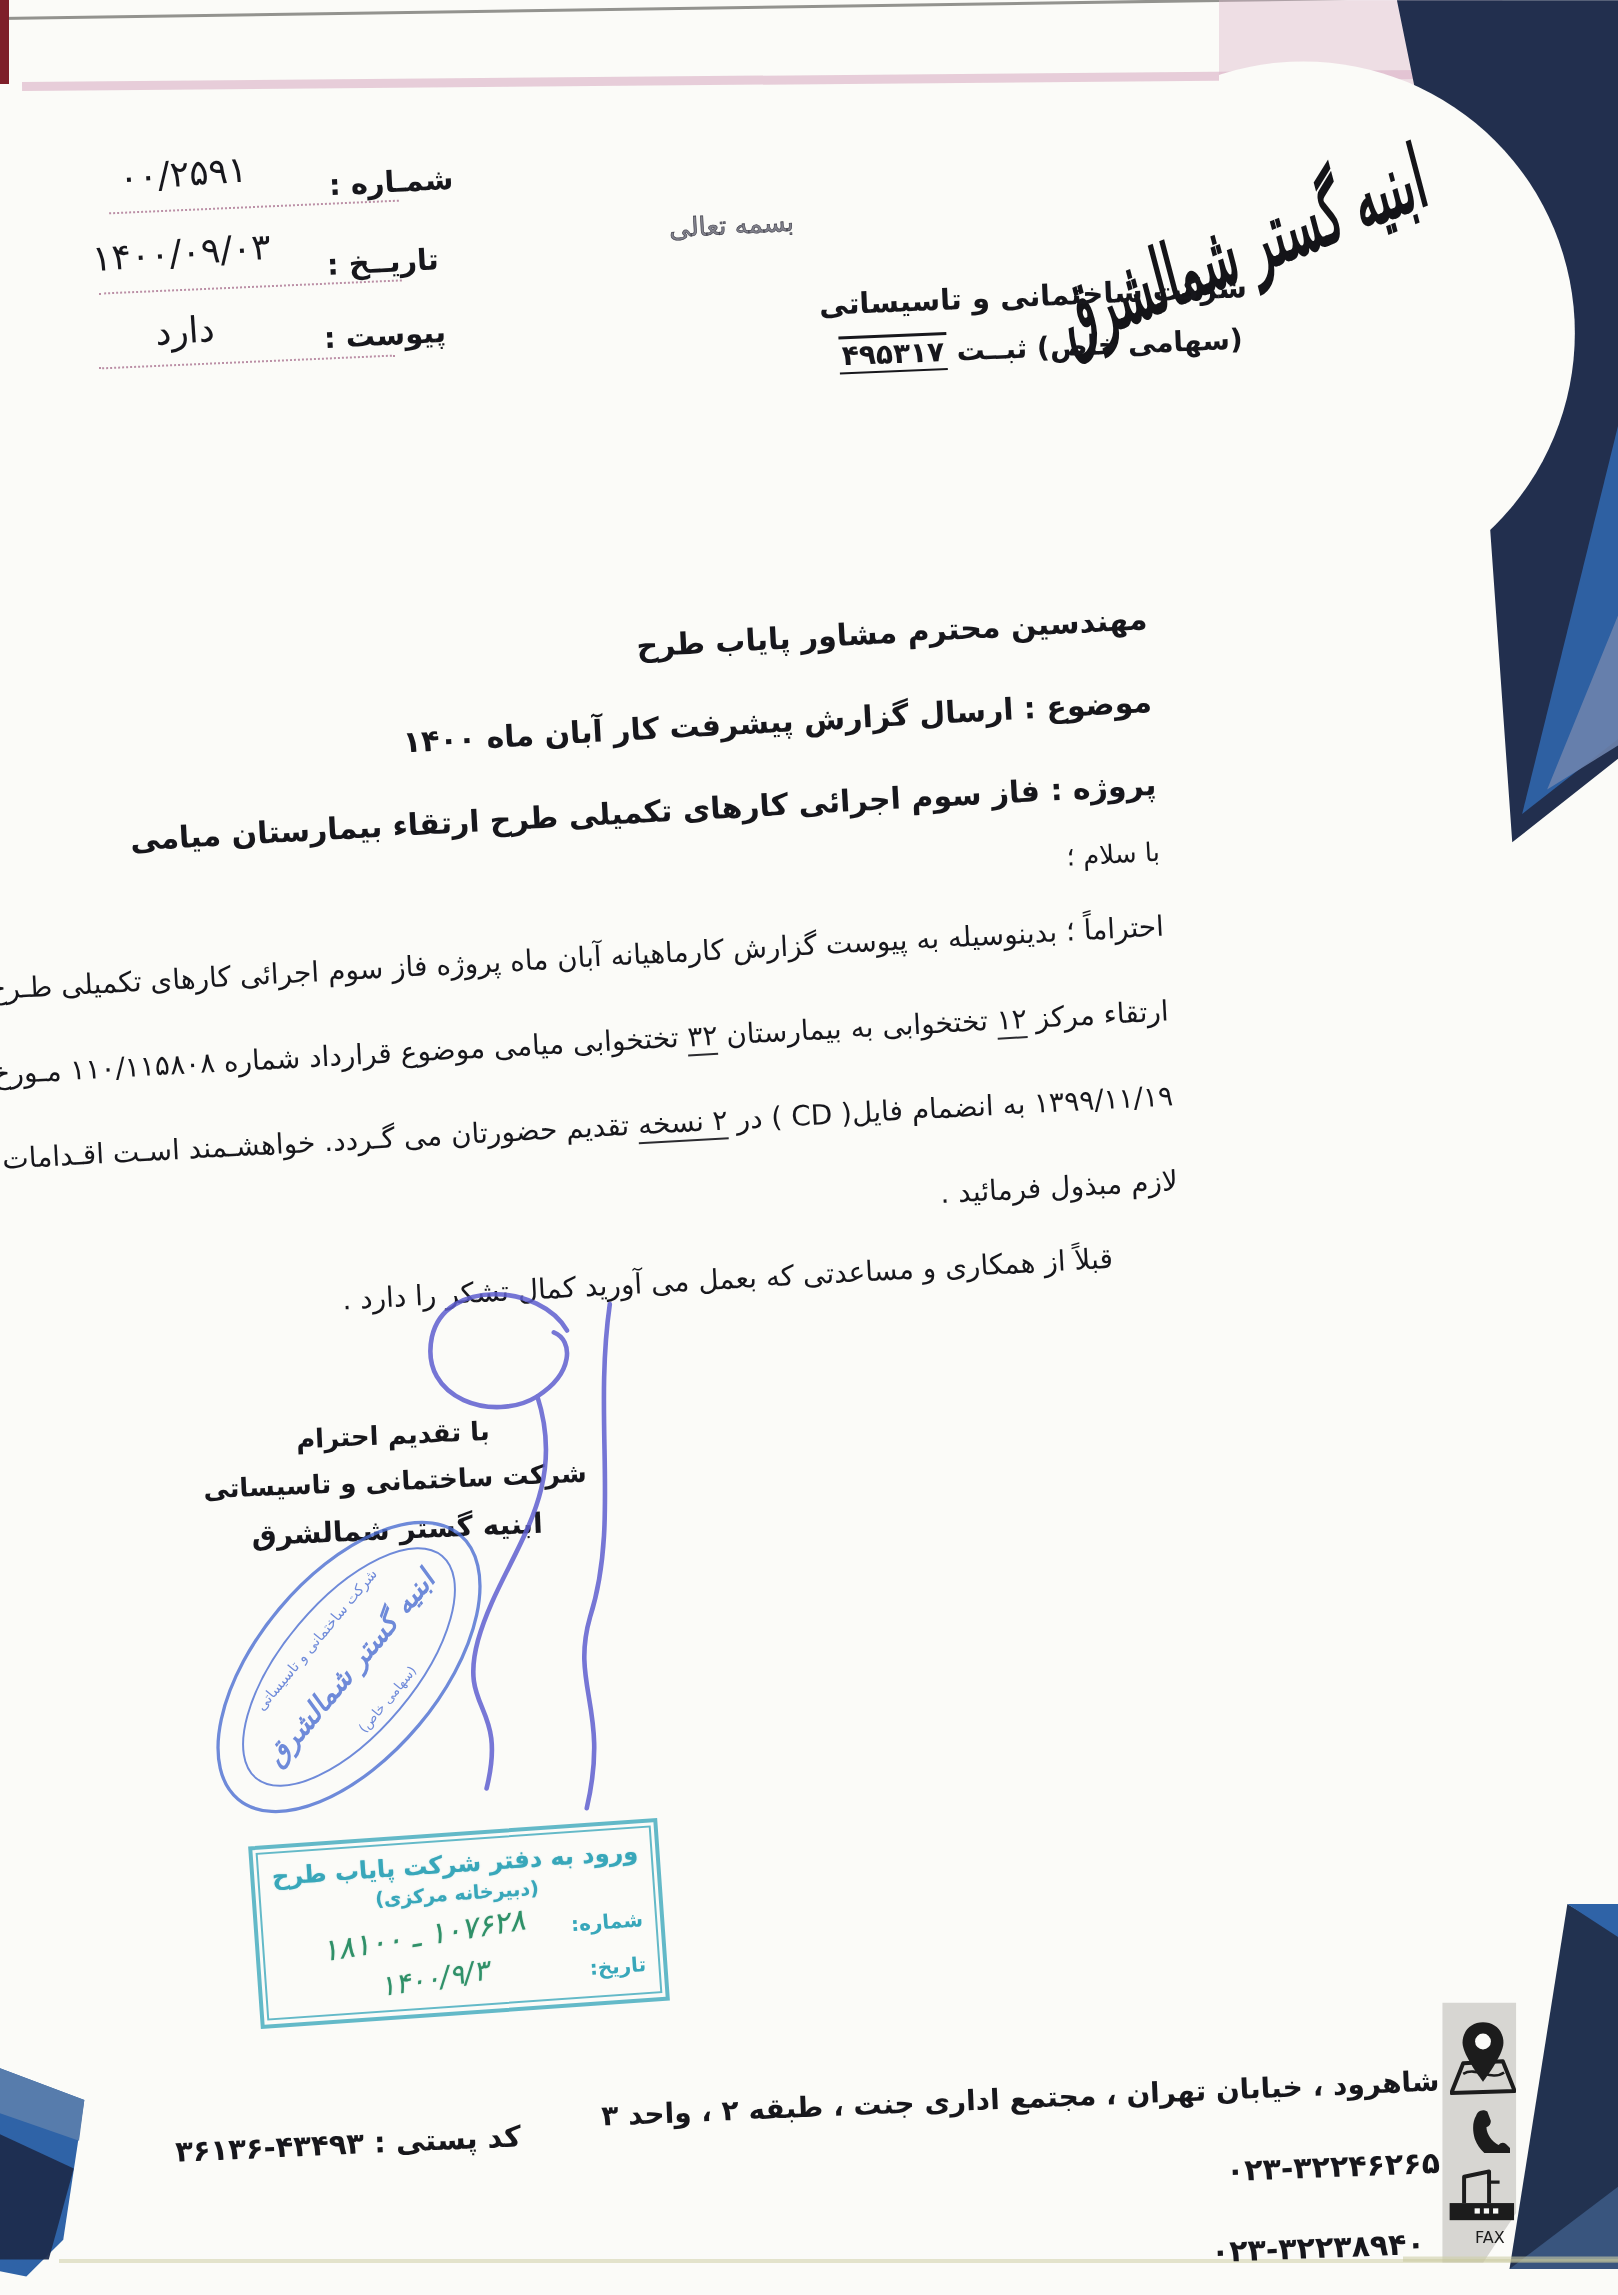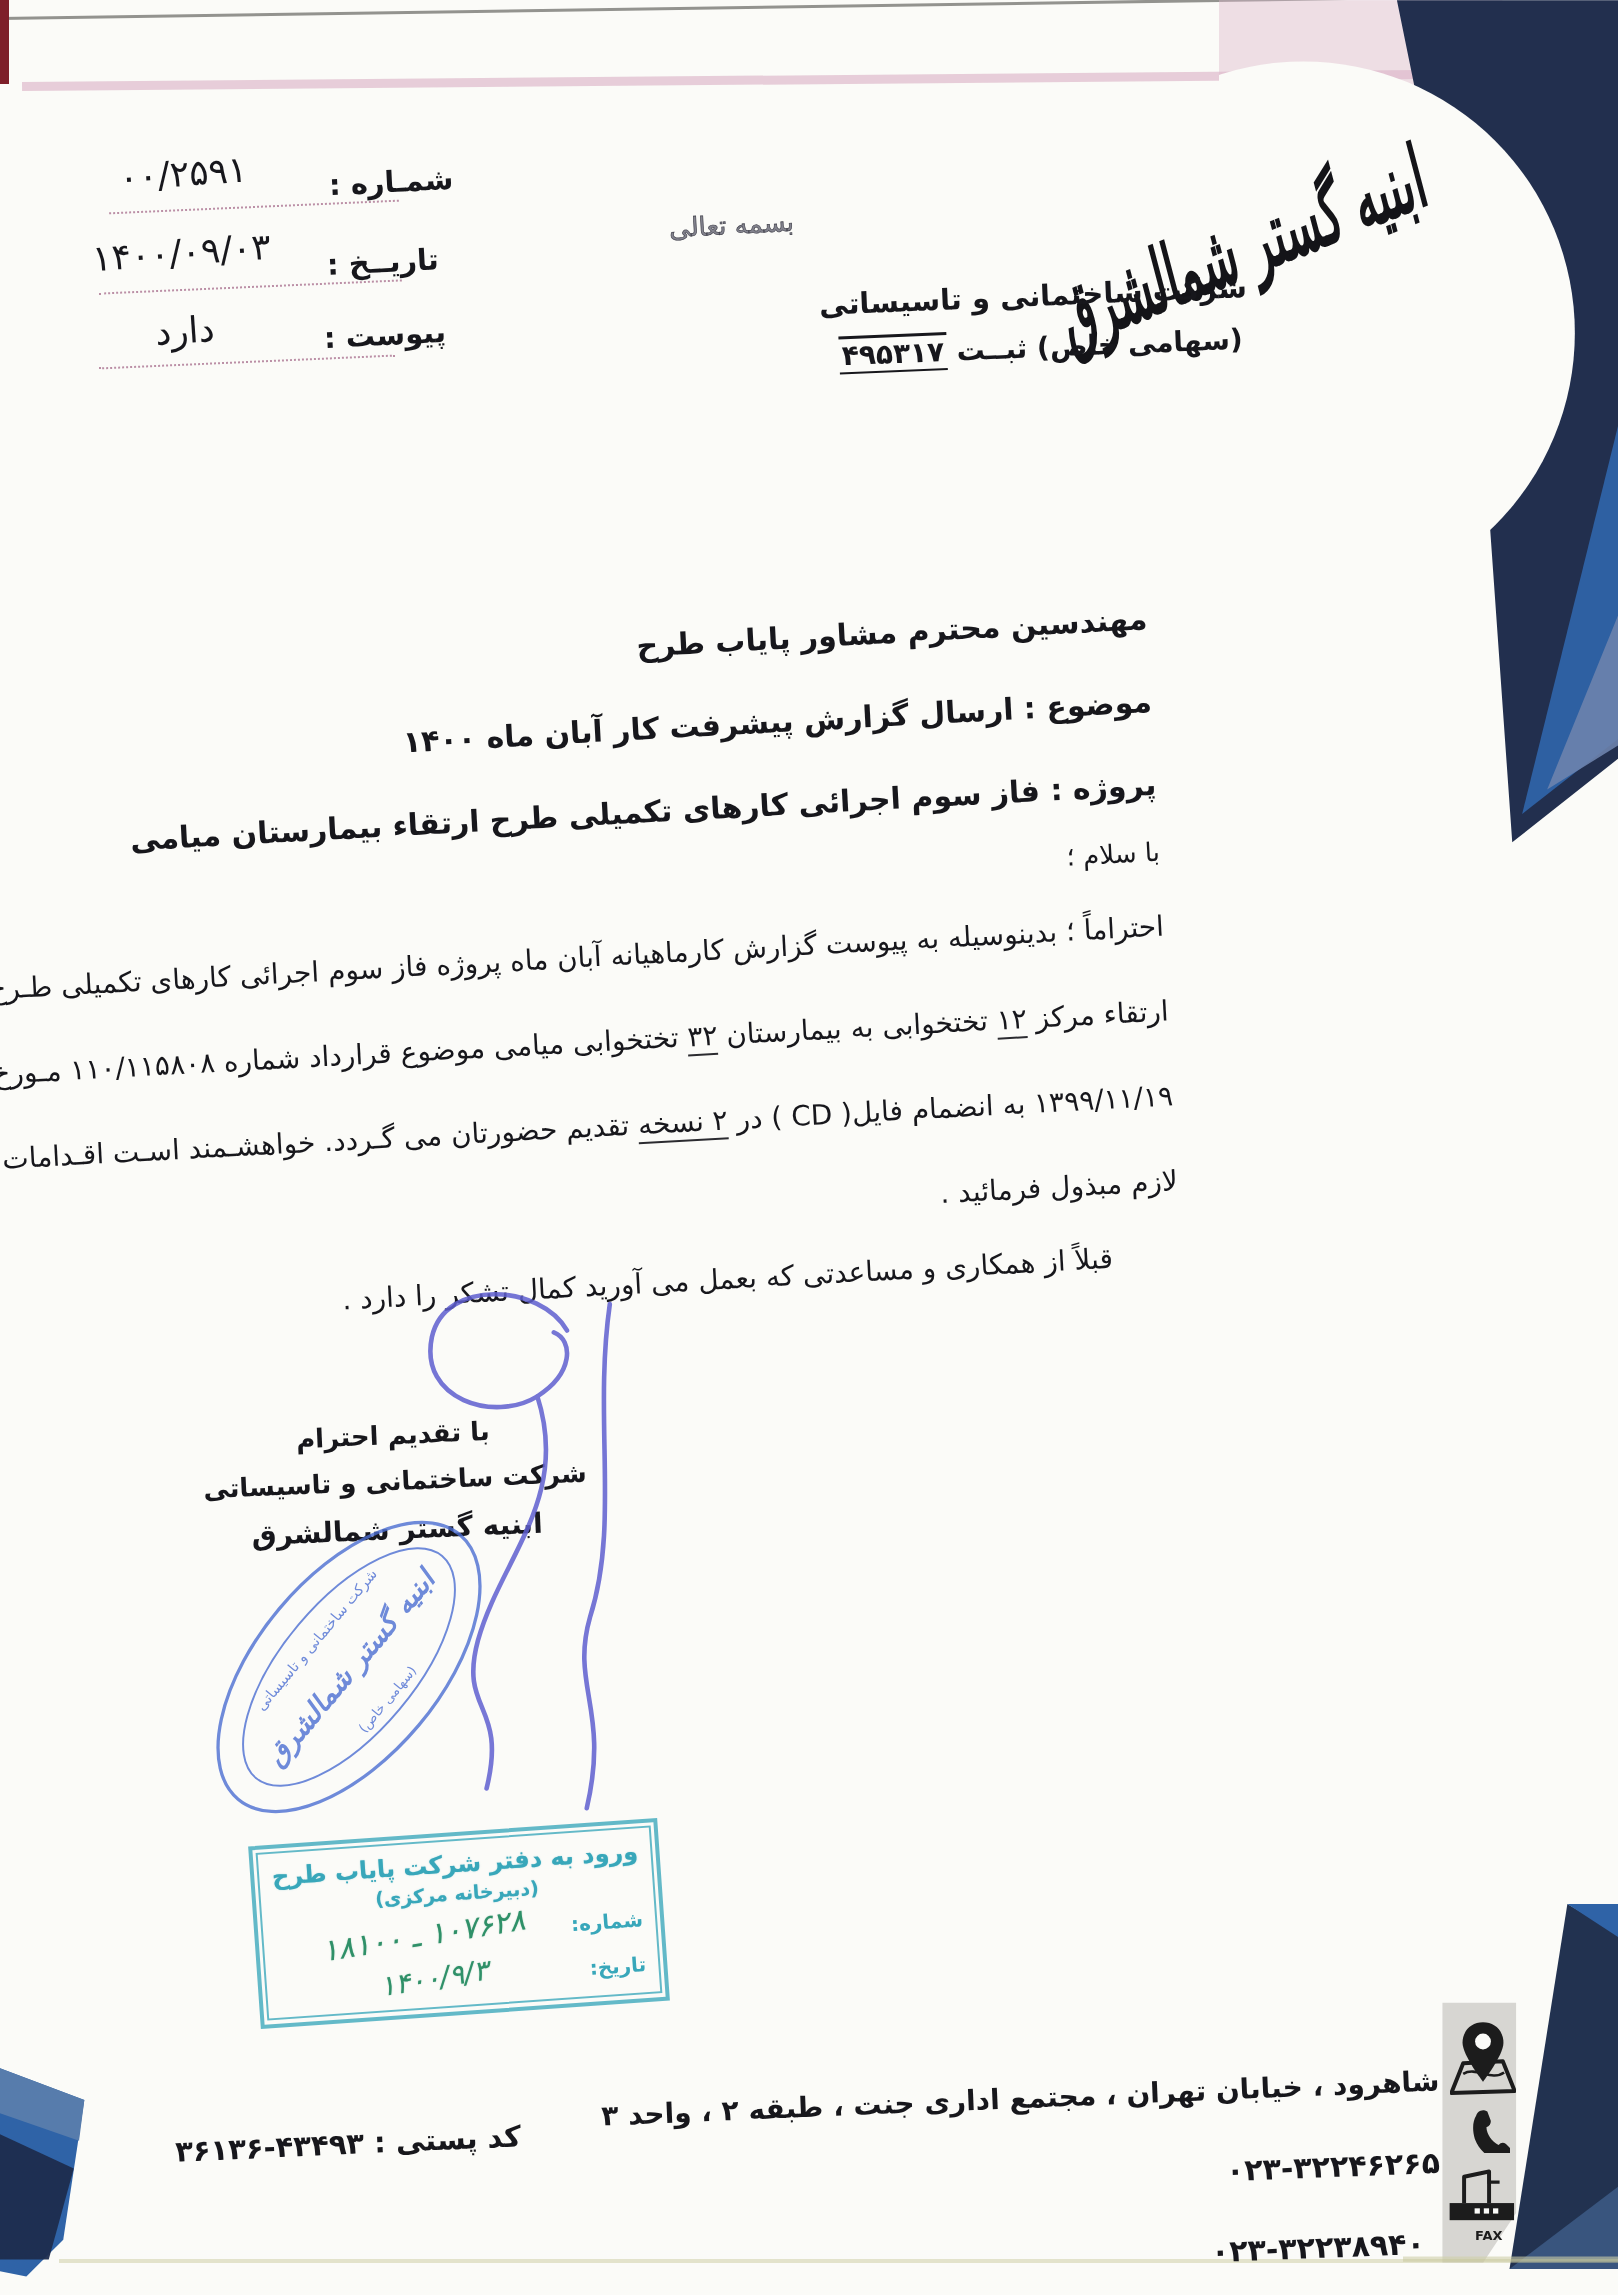--- a/index.html
+++ b/index.html
@@ -50,21 +50,21 @@
   .est-sub{font-size:19px; font-weight:700; margin-top:4px; text-shadow:0 0 1.3px rgba(56,167,186,.5);}
   .est-row{display:flex; align-items:center; margin-top:10.5px;}
   .est-label{font-size:20px; font-weight:700; flex:0 0 auto;}
   .est-hand{flex:1 1 auto; text-align:center; font-size:30px; font-style:italic; color:#2f9068; letter-spacing:2.6px; transform:rotate(-5deg); text-shadow:0 0 1.3px rgba(47,144,104,.45);}
   .est-hand.date{font-size:28px;}
   
   .f-address{right:179px; top:2082px; font-size:28px; transform:rotate(-2.4deg);}
   .f-postal{left:175px; top:2127px; font-size:29px; transform:rotate(-2.6deg);}
   .f-phone{right:179px; top:2149px; font-size:30px; transform:rotate(-2.2deg); letter-spacing:1.3px;}
   .f-fax{right:194px; top:2230px; font-size:30px; transform:rotate(-2.2deg); letter-spacing:1.3px;}
-  .faxword{left:1475px; top:2228px; font-size:13px; font-weight:700; color:#1c1c1c;}
+  .faxword{left:1475px; top:2228px; font-size:16px; font-weight:400; color:#1c1c1c;}
 </style>
 </head>
 <body>
 
 <div class="page">
 
   <div class="abs topline"></div>
   <div class="abs redsliver"></div>
   <div class="abs pinkband"></div>
 

